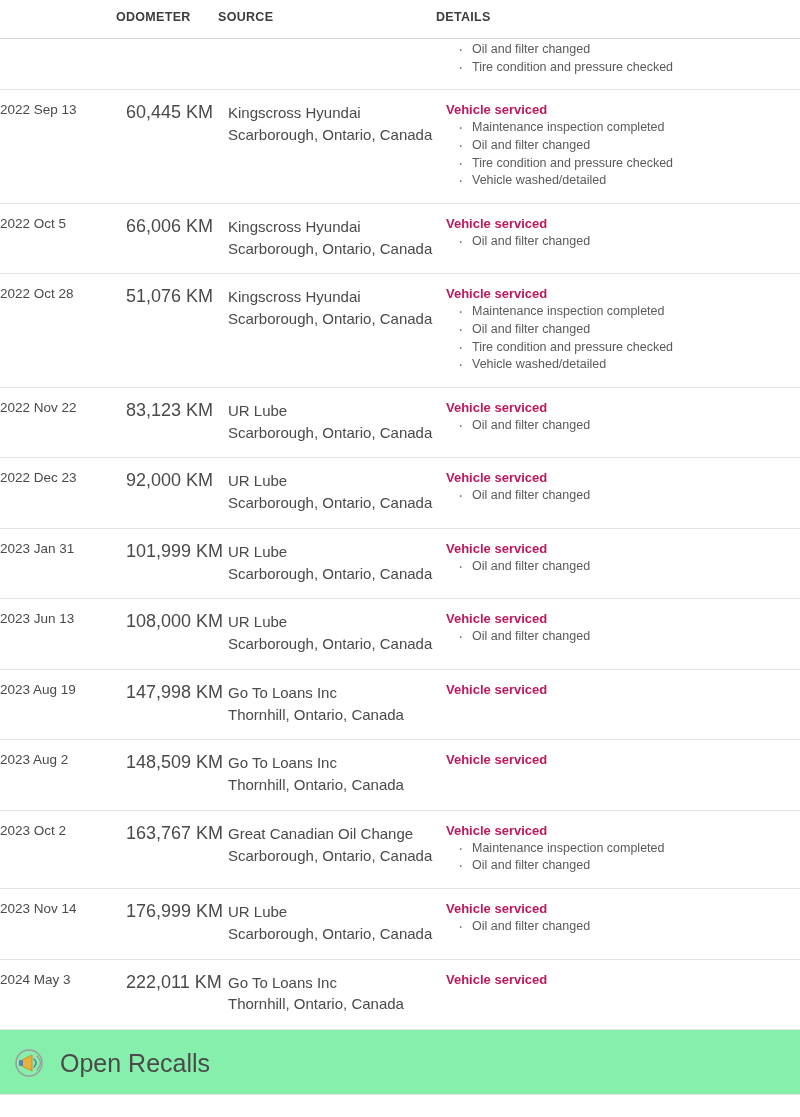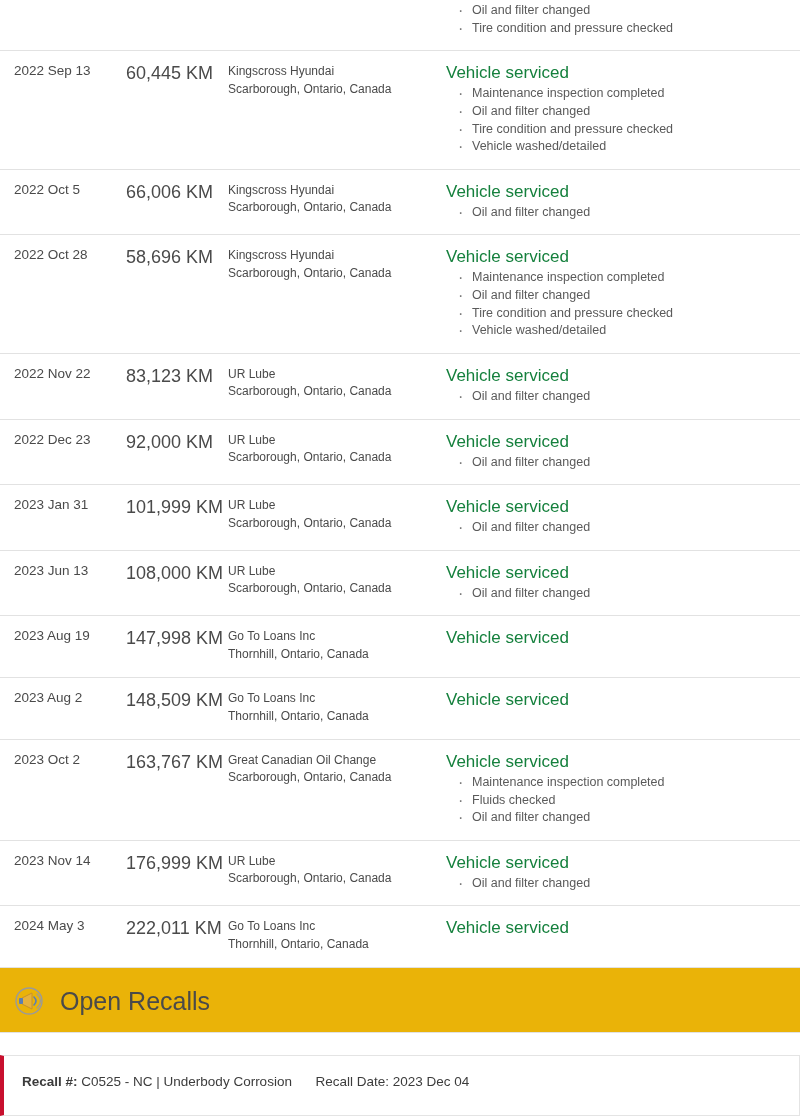--- a/index.html
+++ b/index.html
@@ -40,46 +40,45 @@
   .row {
     display: flex;
     align-items: flex-start;
     border-bottom: 1px solid #e2e2e2;
     padding: 12px 0 14px 0;
   }
   .row.partial { padding-top: 0; }
 
   .cell-date {
     width: 126px;
-    padding-left: 14px;
     font-size: 13.5px;
     color: #4a4a4a;
   }
   .cell-odo {
     width: 102px;
     font-size: 18px;
     color: #4a4a4a;
   }
   .cell-source {
     width: 218px;
-    font-size: 12px;
+    font-size: 15px;
     color: #4a4a4a;
     line-height: 1.45;
   }
   .cell-source .loc { color: #4a4a4a; }
   .cell-details {
     flex: 1;
     padding-right: 14px;
     font-size: 13.5px;
     color: #4a4a4a;
   }
   .cell-details .title {
-    font-weight: normal;
-    color: #15803d;
-    font-size: 17px;
+    font-weight: bold;
+    color: #be185d;
+    font-size: 13px;
   }
   .cell-details ul {
     list-style: none;
     margin: 3px 0 0 0;
     padding: 0;
   }
   .cell-details li {
     position: relative;
     padding-left: 26px;
     font-size: 12.5px;
@@ -95,21 +94,21 @@
     font-size: 16px;
     color: #7a7a7a;
   }
 
   
   .section-header {
     display: flex;
     align-items: center;
     gap: 12px;
     padding: 16px 14px 14px 14px;
-    background: #eab308;
+    background: #86efac;
     border-bottom: 1px solid #e2e2e2;
   }
   .recall-icon {
     width: 34px;
     height: 34px;
     flex: 0 0 34px;
     position: relative;
   }
   .section-title {
     font-size: 25px;
@@ -131,20 +130,26 @@
     margin-bottom: 16px;
   }
   .recall-line b { font-weight: bold; }
   .recall-line .gap { display: inline-block; width: 16px; }
 </style>
 </head>
 <body>
 
 <div class="report">
 
+  <div class="history-head">
+    <div class="col-date hdr"></div>
+    <div class="col-odo hdr">ODOMETER</div>
+    <div class="col-source hdr">SOURCE</div>
+    <div class="col-details hdr">DETAILS</div>
+  </div>
 
   <div class="row partial">
     <div class="cell-date"></div>
     <div class="cell-odo"></div>
     <div class="cell-source"></div>
     <div class="cell-details">
       <ul>
         <li>Oil and filter changed</li>
         <li>Tire condition and pressure checked</li>
       </ul>
@@ -178,21 +183,21 @@
         </div>
         <div class="cell-details">
           <div class="title">Vehicle serviced</div>
           <ul>
             <li>Oil and filter changed</li>
           </ul>
         </div>
       </div>
       <div class="row">
         <div class="cell-date">2022 Oct 28</div>
-        <div class="cell-odo">58,696 KM</div>
+        <div class="cell-odo">51,076 KM</div>
         <div class="cell-source">
           <div>Kingscross Hyundai</div>
           <div class="loc">Scarborough, Ontario, Canada</div>
         </div>
         <div class="cell-details">
           <div class="title">Vehicle serviced</div>
           <ul>
             <li>Maintenance inspection completed</li>
             <li>Oil and filter changed</li>
             <li>Tire condition and pressure checked</li>
@@ -282,21 +287,20 @@
         <div class="cell-date">2023 Oct 2</div>
         <div class="cell-odo">163,767 KM</div>
         <div class="cell-source">
           <div>Great Canadian Oil Change</div>
           <div class="loc">Scarborough, Ontario, Canada</div>
         </div>
         <div class="cell-details">
           <div class="title">Vehicle serviced</div>
           <ul>
             <li>Maintenance inspection completed</li>
-            <li>Fluids checked</li>
             <li>Oil and filter changed</li>
           </ul>
         </div>
       </div>
       <div class="row">
         <div class="cell-date">2023 Nov 14</div>
         <div class="cell-odo">176,999 KM</div>
         <div class="cell-source">
           <div>UR Lube</div>
           <div class="loc">Scarborough, Ontario, Canada</div>

